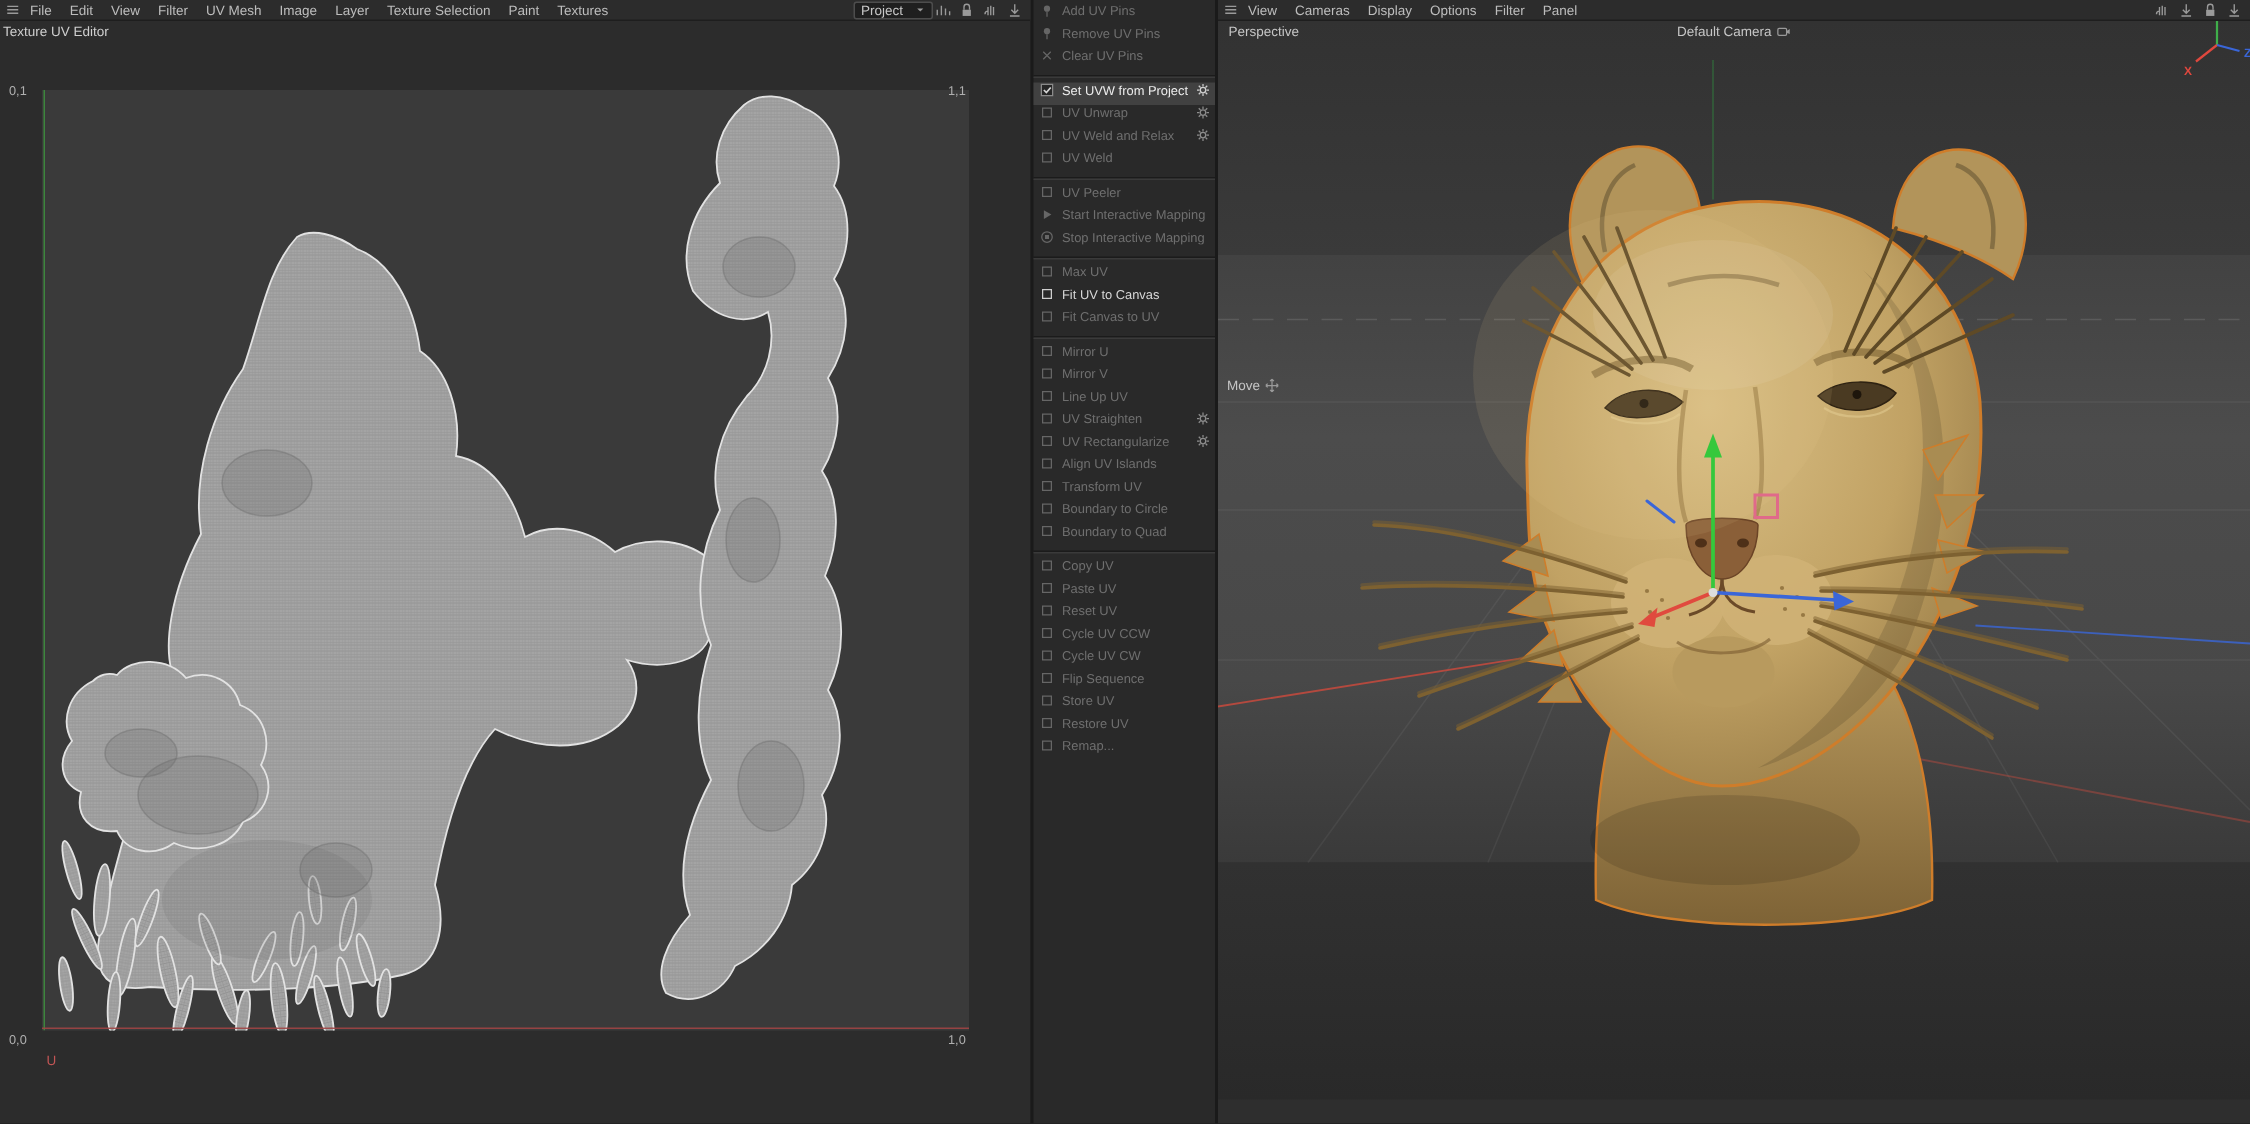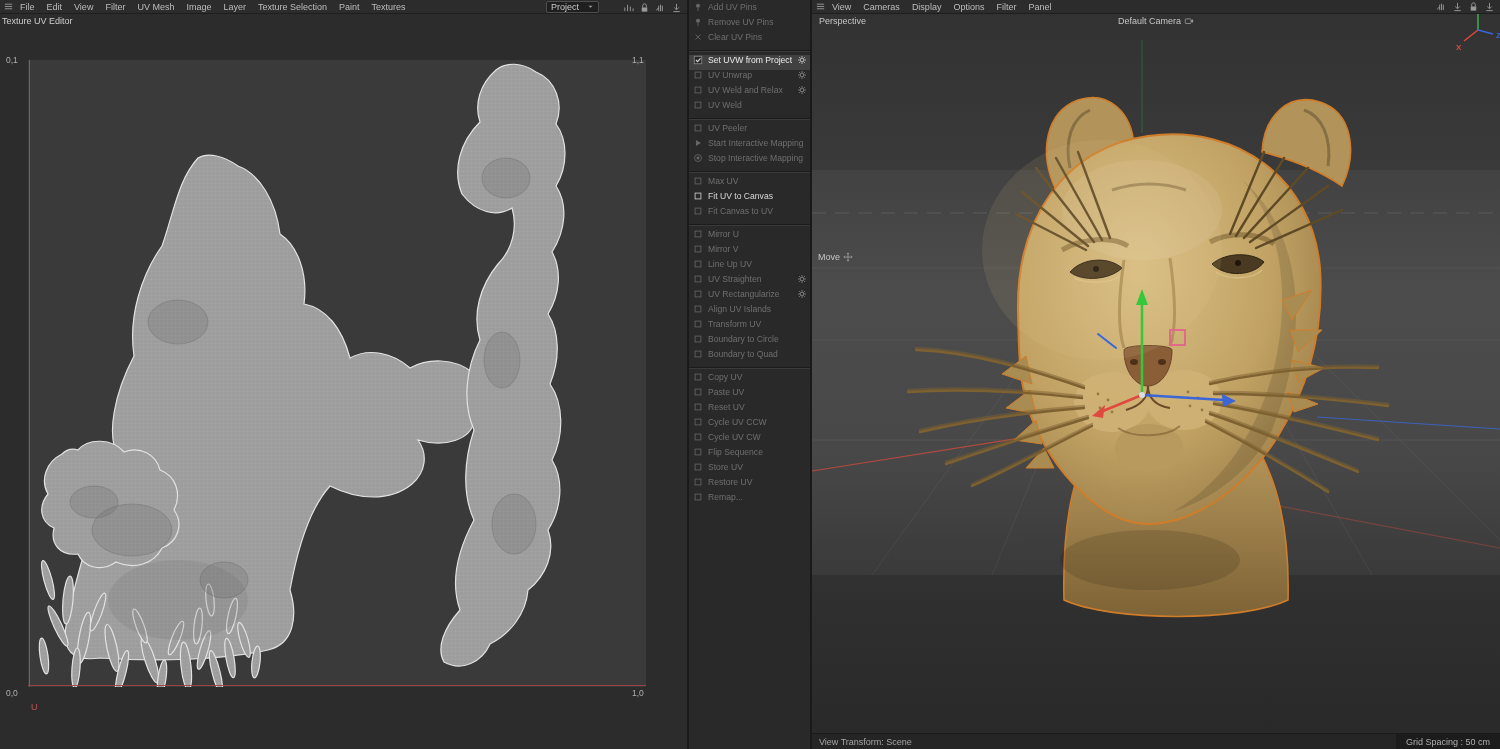--- a/index.html
+++ b/index.html
@@ -3,21 +3,21 @@
 <meta charset="utf-8">
 <style>
   *{margin:0;padding:0;box-sizing:border-box}
   html,body{width:1500px;height:749px;background:#1e1e1e;font-family:"Liberation Sans",sans-serif;overflow:hidden}
   #app{position:relative;width:1500px;height:535px;background:#2b2b2b;color:#c4c4c4}
 
   
   .menubar{position:absolute;top:0;left:0;right:0;height:14px;background:#2c2c2c;border-bottom:1px solid #1e1e1e;display:flex;align-items:center;font-size:9px;color:#bdbdbd;z-index:30;padding-left:3px}
   .menu-items{display:flex;align-items:center}
   .mi{padding:0 6px;white-space:nowrap;cursor:default}
-  .mb-right{margin-left:auto;display:flex;align-items:flex-end;gap:24px;padding-right:5px}
+  .mb-right{margin-left:auto;display:flex;align-items:center;gap:1px;padding-right:5px}
   .mb-icons{display:flex;align-items:center;gap:5px}
   .icn{width:11px;height:11px;color:#9a9a9a;display:inline-block;flex:none}
   .statusbar{position:absolute;left:0;right:0;bottom:0;height:16px;background:#252525;border-top:1px solid #1a1a1a;display:flex;align-items:center;font-size:9px;color:#a6a6a6;padding-left:7px;z-index:30}
 
   
   #uv-editor{position:absolute;left:0;top:0;width:687px;height:749px;background:#2c2c2c}
   #uv-editor .panel-title{position:absolute;left:2px;top:16px;font-size:9px;color:#cfcfcf;z-index:5}
   #uv-canvas{position:absolute;left:28px;top:60px;width:618px;height:627px;background:#3a3a3a}
   #uv-svg{position:absolute;inset:0;width:100%;height:100%}
   .corner{position:absolute;font-size:8.5px;color:#b0b0b0;z-index:6}
@@ -565,20 +565,14 @@
           <path d="M8.5 5.5l2.5-1.5v4L8.5 7z" fill="currentColor"></path>
         </svg>
     </div>
     <div class="vp-label" style="left:6px;top:252px">
       <span>Move</span>
       <svg class="icn" style="width:10px;height:10px" viewBox="0 0 12 12">
           <path d="M6 1v10M1 6h10M6 1L4.5 2.5M6 1l1.5 1.5M6 11l-1.5-1.5M6 11l1.5-1.5M1 6l1.5-1.5M1 6l1.5 1.5M11 6L9.5 4.5M11 6L9.5 7.5" stroke="currentColor" fill="none"></path>
         </svg>
     </div>
 
-    <div class="statusbar">
-      <span>View Transform: Scene</span>
-      <div id="vp-status-right">
-        <span>Grid Spacing : 50 cm</span>
-      </div>
-    </div>
   </div>
 </div>
 
 </body></html>

